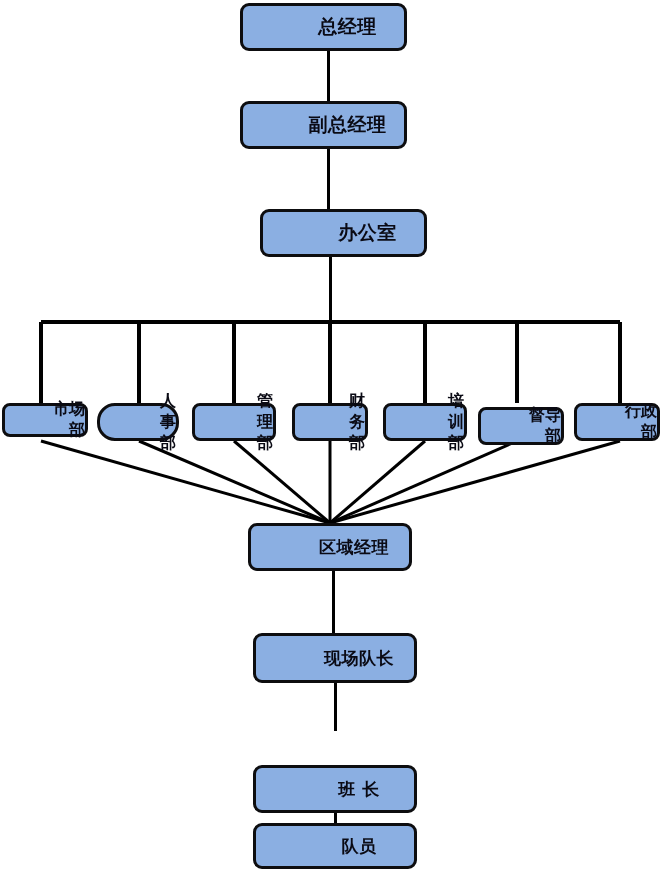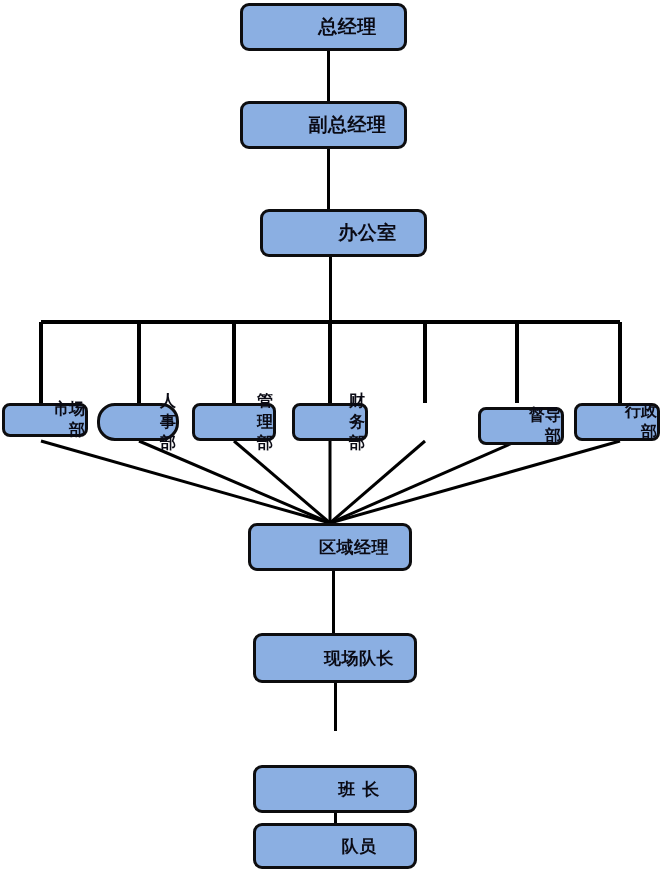--- a/index.html
+++ b/index.html
@@ -105,20 +105,23 @@
   </div>
 
   <div class="node dept" style="left:192px; top:403px; width:84px; height:38px;">
     <span>管理部</span>
   </div>
 
   <div class="node dept" style="left:292px; top:403px; width:76px; height:38px;">
     <span>财务部</span>
   </div>
 
+  <div class="node dept" style="left:383px; top:403px; width:84px; height:38px;">
+    <span>培训部</span>
+  </div>
 
   <div class="node dept" style="left:478px; top:407px; width:86px; height:38px;">
     <span>督导部</span>
   </div>
 
   <div class="node dept" style="left:574px; top:403px; width:86px; height:38px;">
     <span>行政部</span>
   </div>
 
   <div class="node lvl2" style="left:248px; top:523px; width:164px; height:48px;">

